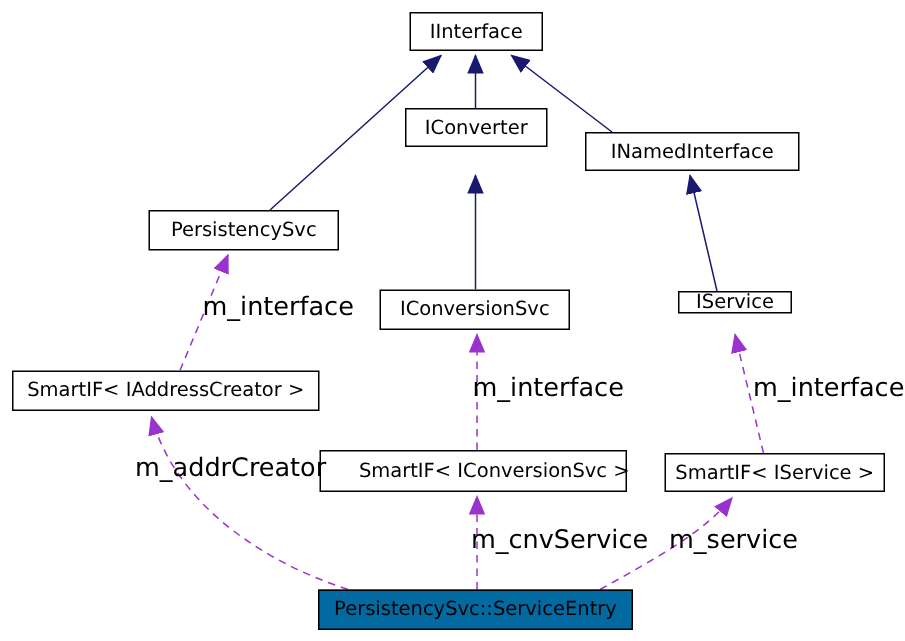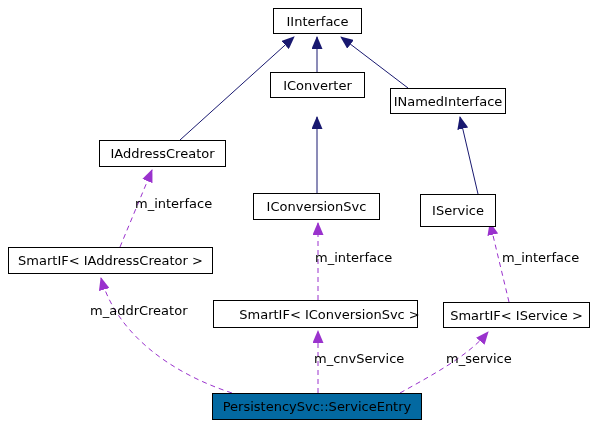--- a/index.html
+++ b/index.html
@@ -37,21 +37,21 @@
     cursor: pointer;
     text-align: right;
   }
   .node.focus {
     background: #0369a1;
     cursor: default;
   }
   .edge-label {
     position: absolute;
     color: #000000;
-    font-size: 13px;
+    font-size: 17px;
     line-height: 1;
     white-space: nowrap;
   }
 </style>
 </head>
 <body>
 
 <div class="stage">
 
   <svg class="edge-layer" width="603" height="427" viewBox="0 0 603 427" xmlns="http://www.w3.org/2000/svg">
@@ -75,27 +75,27 @@
     <path d="M 509 302 L 490 223" stroke="#9a32cd" stroke-width="1" fill="none" stroke-dasharray="5 4" marker-end="url(#arrow-purple)"></path>
     <path d="M 232 393 C 168 372 116 332 101 278" stroke="#9a32cd" stroke-width="1" fill="none" stroke-dasharray="5 4" marker-end="url(#arrow-purple)"></path>
     <path d="M 318 393 L 318 331" stroke="#9a32cd" stroke-width="1" fill="none" stroke-dasharray="5 4" marker-end="url(#arrow-purple)"></path>
     <path d="M 400 393 C 434 374 468 356 488 332" stroke="#9a32cd" stroke-width="1" fill="none" stroke-dasharray="5 4" marker-end="url(#arrow-purple)"></path>
   </svg>
 
   <div class="node" style="left:273px; top:8px;  width:89px;  height:26px;">IInterface</div>
 
   <div class="node" style="left:270px; top:72px; width:95px;  height:26px;">IConverter</div>
 
-  <div class="node" style="left:390px; top:88px; width:116px; height:26px;">INamedInterface</div>
+  <div class="node" style="left:390px; top:88px; width:143px; height:26px;">INamedInterface</div>
 
-  <div class="node" style="left:99px;  top:140px; width:127px; height:27px;">IAddressCreator</div>
+  <div class="node" style="left:99px;  top:140px; width:127px; height:27px;">PersistencySvc</div>
 
   <div class="node" style="left:253px; top:193px; width:127px; height:27px;">IConversionSvc</div>
 
-  <div class="node" style="left:420px; top:194px; width:76px;  height:33px;">IService</div>
+  <div class="node" style="left:452px; top:194px; width:76px;  height:15px;">IService</div>
 
   <div class="node" style="left:8px;   top:247px; width:205px; height:27px;">SmartIF&lt; IAddressCreator &gt;</div>
 
   <div class="node" style="left:213px; top:300px; width:205px; height:28px;padding-left:28px;">SmartIF&lt; IConversionSvc &gt;</div>
 
   <div class="node" style="left:443px; top:302px; width:147px; height:26px;">SmartIF&lt; IService &gt;</div>
 
   <div class="node focus" style="left:212px; top:393px; width:210px; height:27px;">PersistencySvc::ServiceEntry</div>
 
   <div class="edge-label" style="left:135px; top:197px;">m_interface</div>

